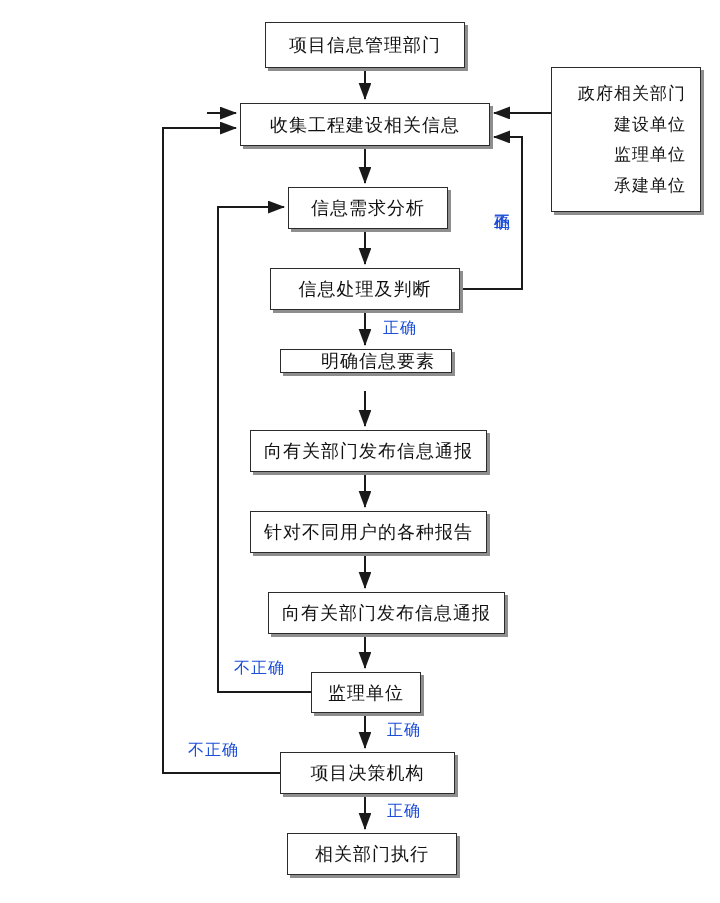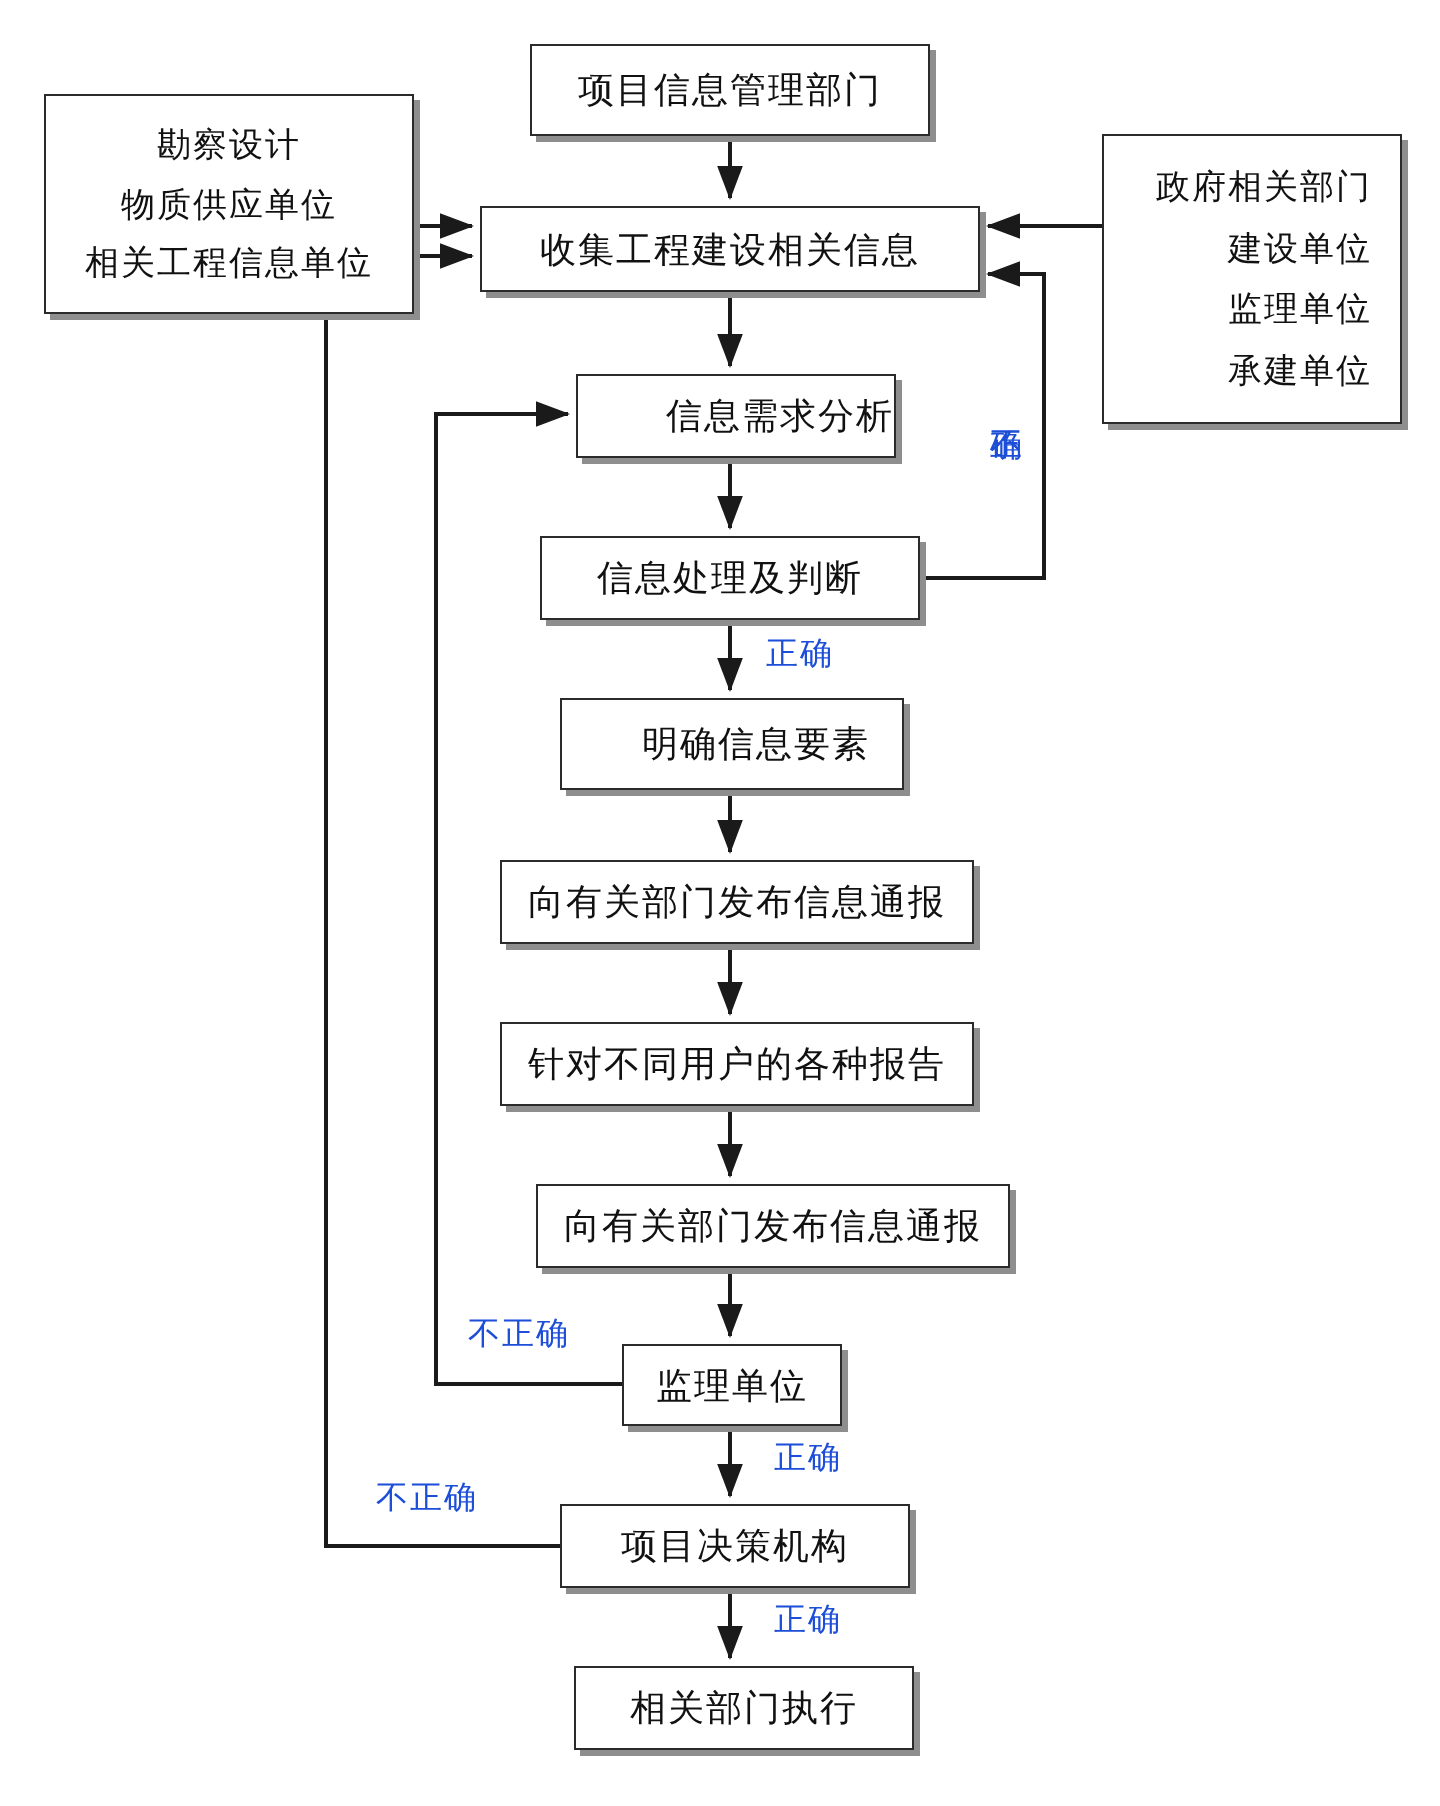--- a/index.html
+++ b/index.html
@@ -115,46 +115,41 @@
       <path d="M280,773 L163,773 L163,128 L236,128" marker-end="url(#arrow)"></path>
 
       <path d="M365,794 L365,829" marker-end="url(#arrow)"></path>
     </g>
   </svg>
 
   <div class="node-box single" style="left:265px; top:22px; width:200px; height:46px;">
     <span class="line">项目信息管理部门</span>
   </div>
 
-  <div class="node-box multi" style="left:22px; top:47px; width:185px; height:110px;">
-    <span class="line">勘察设计</span>
-    <span class="line">物质供应单位</span>
-    <span class="line">相关工程信息单位</span>
-  </div>
 
   <div class="node-box multi right-align" style="left:551px; top:67px; width:150px; height:145px;text-align:right;">
     <span class="line">政府相关部门</span>
     <span class="line">建设单位</span>
     <span class="line">监理单位</span>
     <span class="line">承建单位</span>
   </div>
 
   <div class="node-box single" style="left:240px; top:103px; width:250px; height:43px;">
     <span class="line">收集工程建设相关信息</span>
   </div>
 
-  <div class="node-box single" style="left:288px; top:187px; width:160px; height:42px;align-items:flex-end;">
+  <div class="node-box single" style="left:288px; top:187px; width:160px; height:42px;">
     <span class="line">信息需求分析</span>
   </div>
 
   <div class="node-box single" style="left:270px; top:268px; width:190px; height:42px;">
     <span class="line">信息处理及判断</span>
   </div>
 
-  <div class="node-box single" style="left:280px; top:349px; width:172px; height:46px;padding-left:24px;">
+  <div class="node-box single" style="left:280px; top:349px; width:172px; height:24px;padding-left:24px;">
     <span class="line">明确信息要素</span>
   </div>
 
   <div class="node-box single" style="left:250px; top:430px; width:237px; height:42px;">
     <span class="line">向有关部门发布信息通报</span>
   </div>
 
   <div class="node-box single" style="left:250px; top:511px; width:237px; height:42px;">
     <span class="line">针对不同用户的各种报告</span>
   </div>

